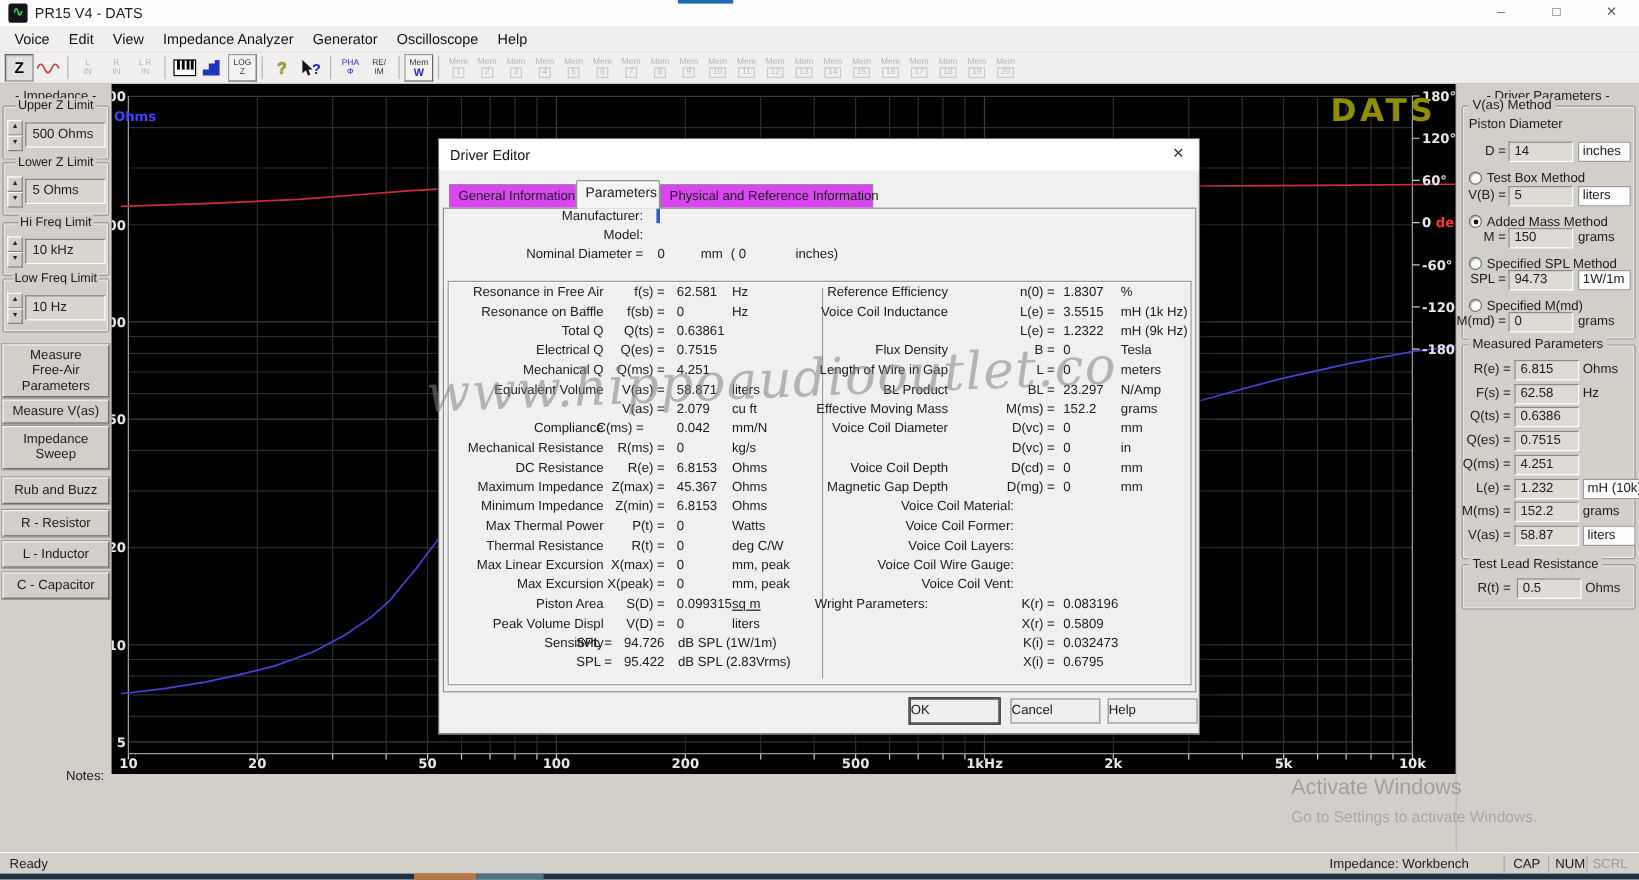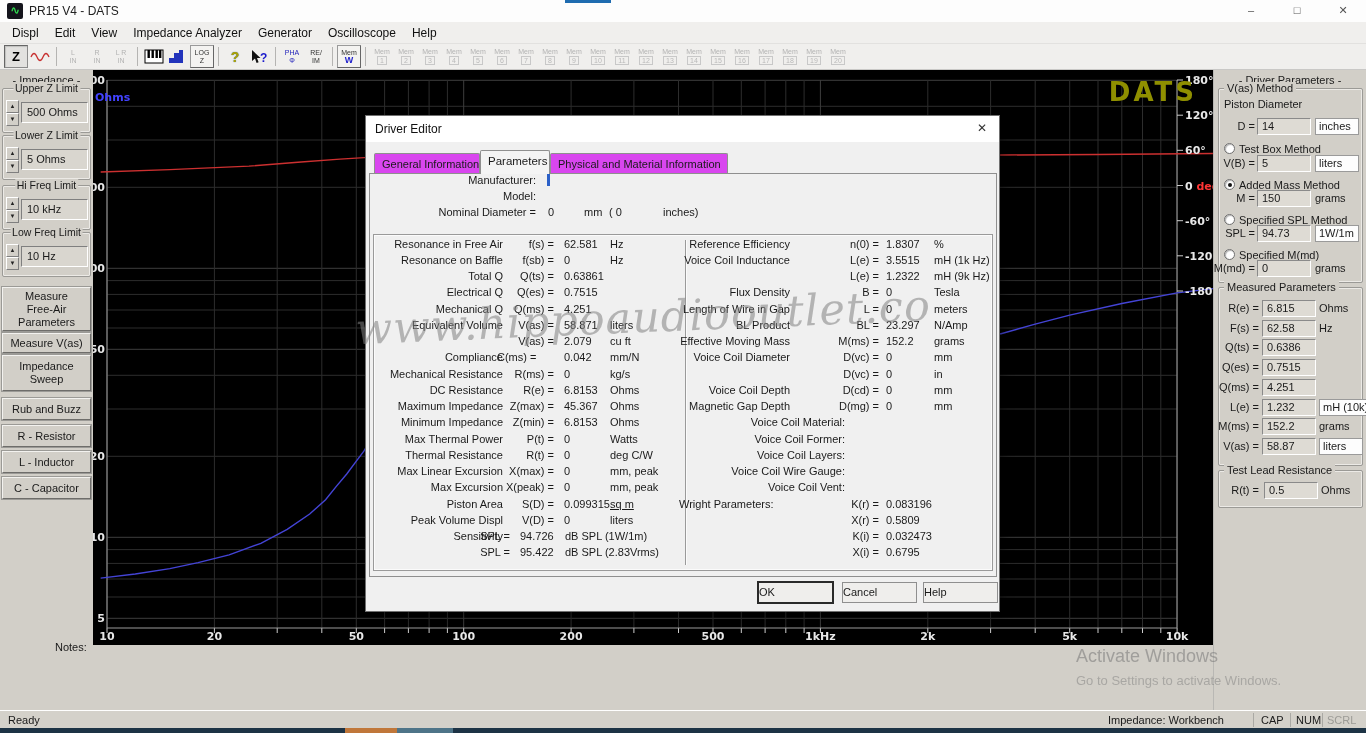--- a/index.html
+++ b/index.html
@@ -108,21 +108,21 @@
     <span class="win-title">PR15 V4 - DATS</span>
     <div class="peek-strip"></div>
     <div class="win-controls">
       <div class="win-btn">–</div>
       <div class="win-btn">□</div>
       <div class="win-btn">✕</div>
     </div>
   </div>
 
   <div class="menubar">
-    <span class="menu-item">Displ</span>
+    <span class="menu-item">Voice</span>
     <span class="menu-item">Edit</span>
     <span class="menu-item">View</span>
     <span class="menu-item">Impedance Analyzer</span>
     <span class="menu-item">Generator</span>
     <span class="menu-item">Oscilloscope</span>
     <span class="menu-item">Help</span>
   </div>
 
   <div class="toolbar" id="toolbar">
       <div class="tbtn pressed">
@@ -551,21 +551,21 @@
       </div>
     </div>
 
   <div class="dialog">
     <div class="dlg-title">
       <span class="dlg-title-text">Driver Editor</span>
       <div class="dlg-close">✕</div>
     </div>
     <div class="tab" style="left:8px; width:106px;">General Information</div>
     <div class="tab active" style="left:114px; width:70px;">Parameters</div>
-    <div class="tab" style="left:184px; width:178px;">Physical and Material Information</div>
+    <div class="tab" style="left:184px; width:178px;">Physical and Reference Information</div>
     <div class="tab-page"></div>
 
     <div class="hdr-row" style="top:58px;">
         <span class="hdr-label">Manufacturer:</span>
       </div>
     <div class="caret"></div>
     <div class="hdr-row" style="top:74px;">
         <span class="hdr-label">Model:</span>
       </div>
     <div class="hdr-row" style="top:90px;">

